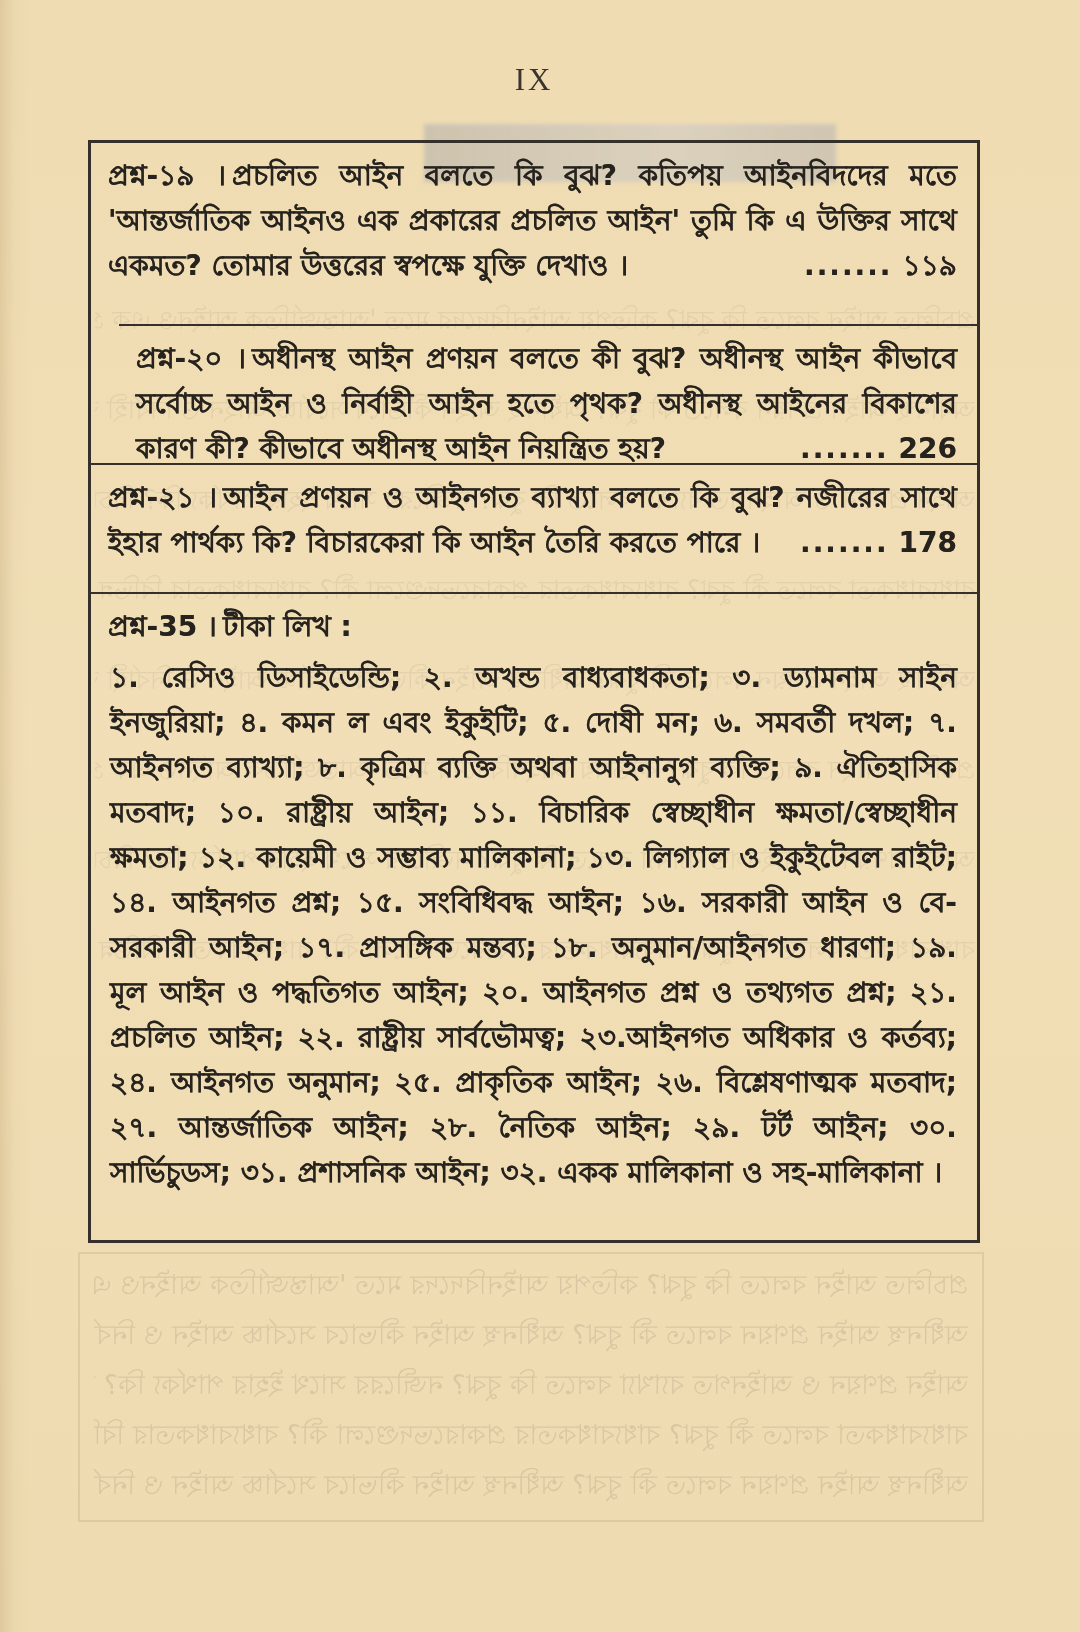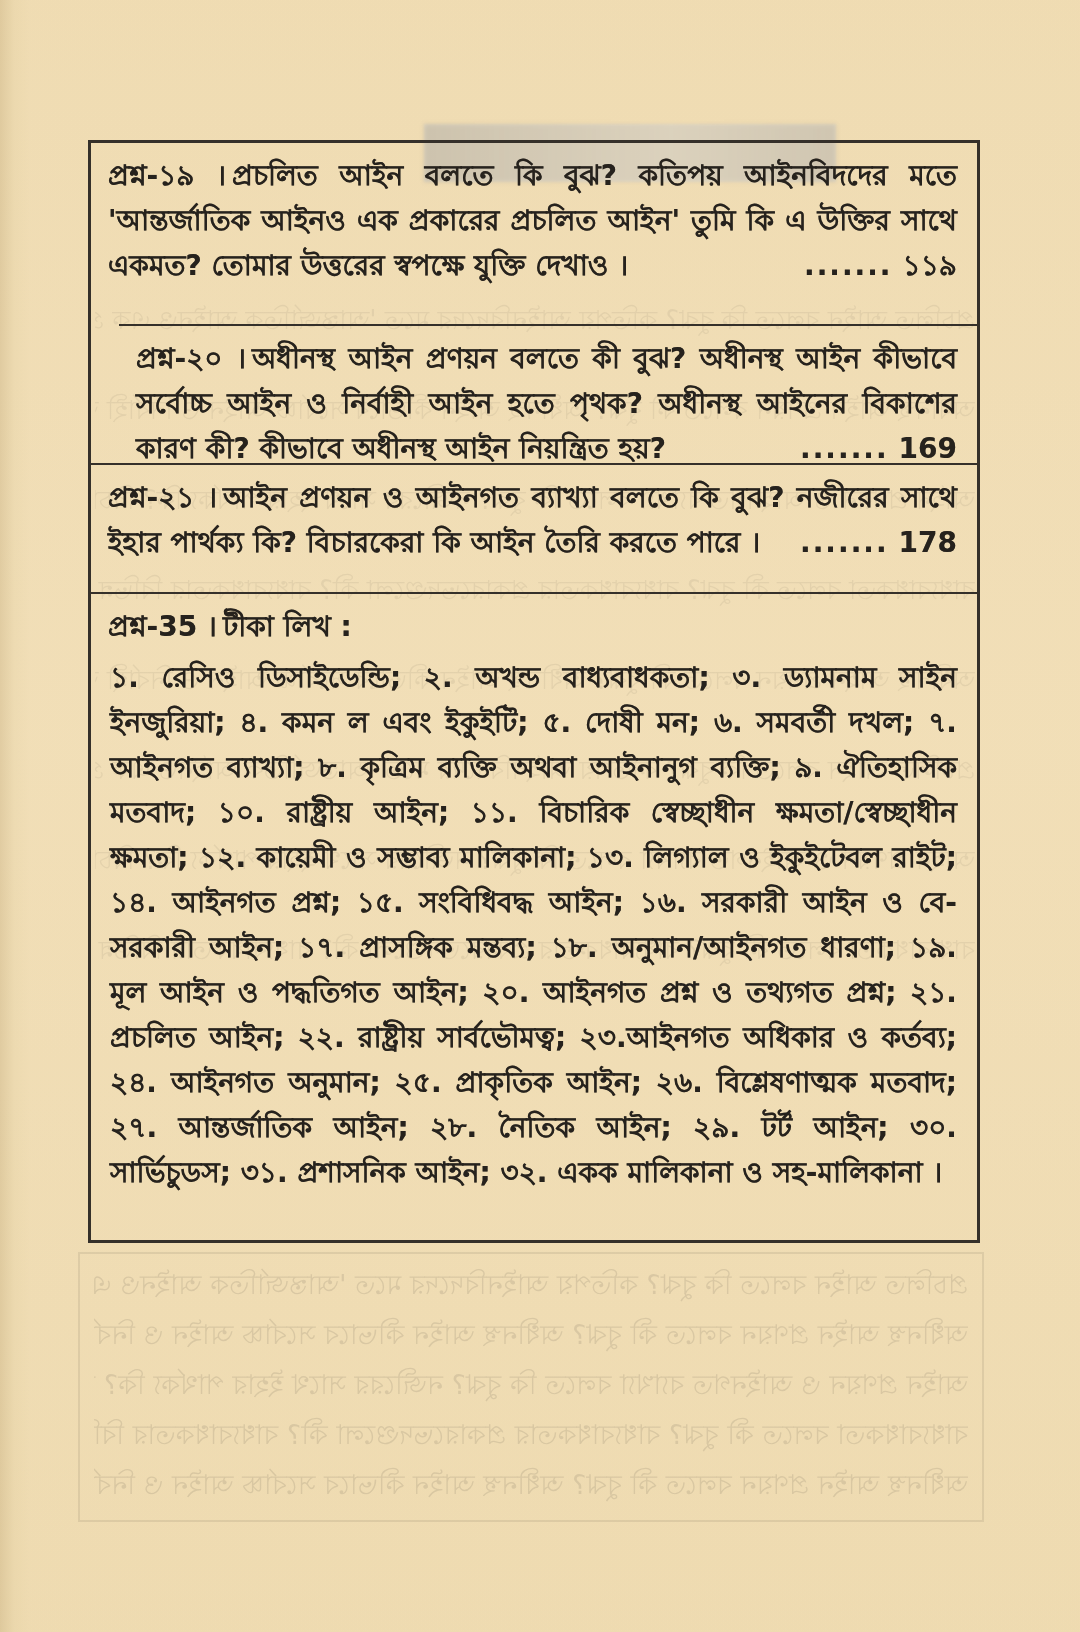--- a/index.html
+++ b/index.html
@@ -50,20 +50,21 @@
        padding:6px 14px;overflow:hidden;}
   .bleed-box div{transform:scaleX(-1);opacity:.16;filter:blur(.6px);
        color:#6a6252;font-size:27px;line-height:50px;white-space:nowrap;
        overflow:hidden;height:50px;}
 </style>
 </head>
 <body>
 
 <div class="page">
 
+  <div class="folio">IX</div>
 
   <div class="band">
       <div class="band-inner"></div>
     </div>
 
   <div class="bleed-mid">
     <div>প্রচলিত আইন বলতে কি বুঝ? কতিপয় আইনবিদদের মতে 'আন্তর্জাতিক আইনও এক প্রকারের প্রচলিত আইন' তুমি কি এ উক্তির সাথে একমত? তোমার উত্তরের স্বপক্ষে যুক্তি দেখাও ।</div>
     <div>অধীনস্থ আইন প্রণয়ন বলতে কী বুঝ? অধীনস্থ আইন কীভাবে সর্বোচ্চ আইন ও নির্বাহী আইন হতে পৃথক? অধীনস্থ আইনের বিকাশের কারণ কী? কীভাবে অধীনস্থ আইন নিয়ন্ত্রিত হয়?</div>
     <div>আইন প্রণয়ন ও আইনগত ব্যাখ্যা বলতে কি বুঝ? নজীরের সাথে ইহার পার্থক্য কি? বিচারকেরা কি আইন তৈরি করতে পারে ।</div>
     <div>বাধ্যবাধকতা বলতে কী বুঝ? বাধ্যবাধকতার প্রকারভেদগুলো কী? বাধ্যবাধকতার বিভিন্ন উৎসগুলো আলোচনা কর ।</div>
@@ -79,21 +80,21 @@
     <div class="row r2">
       <p class="q">
         <span class="qlabel">প্রশ্ন-১৯ ।</span><span>প্রচলিত আইন বলতে কি বুঝ? কতিপয় আইনবিদদের মতে 'আন্তর্জাতিক আইনও এক প্রকারের প্রচলিত আইন' তুমি কি এ উক্তির সাথে একমত? তোমার উত্তরের স্বপক্ষে যুক্তি দেখাও ।</span>
         <span class="pref"><span class="dots">.......</span><span class="pno">১১৯</span></span>
       </p>
     </div>
 
     <div class="row r3">
       <p class="q">
         <span class="qlabel">প্রশ্ন-২০ ।</span><span>অধীনস্থ আইন প্রণয়ন বলতে কী বুঝ? অধীনস্থ আইন কীভাবে সর্বোচ্চ আইন ও নির্বাহী আইন হতে পৃথক? অধীনস্থ আইনের বিকাশের কারণ কী? কীভাবে অধীনস্থ আইন নিয়ন্ত্রিত হয়?</span>
-        <span class="pref"><span class="dots">.......</span><span class="pno">169</span></span>
+        <span class="pref"><span class="dots">.......</span><span class="pno">226</span></span>
       </p>
     </div>
 
     <div class="row r4">
       <p class="q">
         <span class="qlabel">প্রশ্ন-২১ ।</span><span>আইন প্রণয়ন ও আইনগত ব্যাখ্যা বলতে কি বুঝ? নজীরের সাথে ইহার পার্থক্য কি? বিচারকেরা কি আইন তৈরি করতে পারে ।</span>
         <span class="pref"><span class="dots">.......</span><span class="pno">178</span></span>
       </p>
     </div>
 

